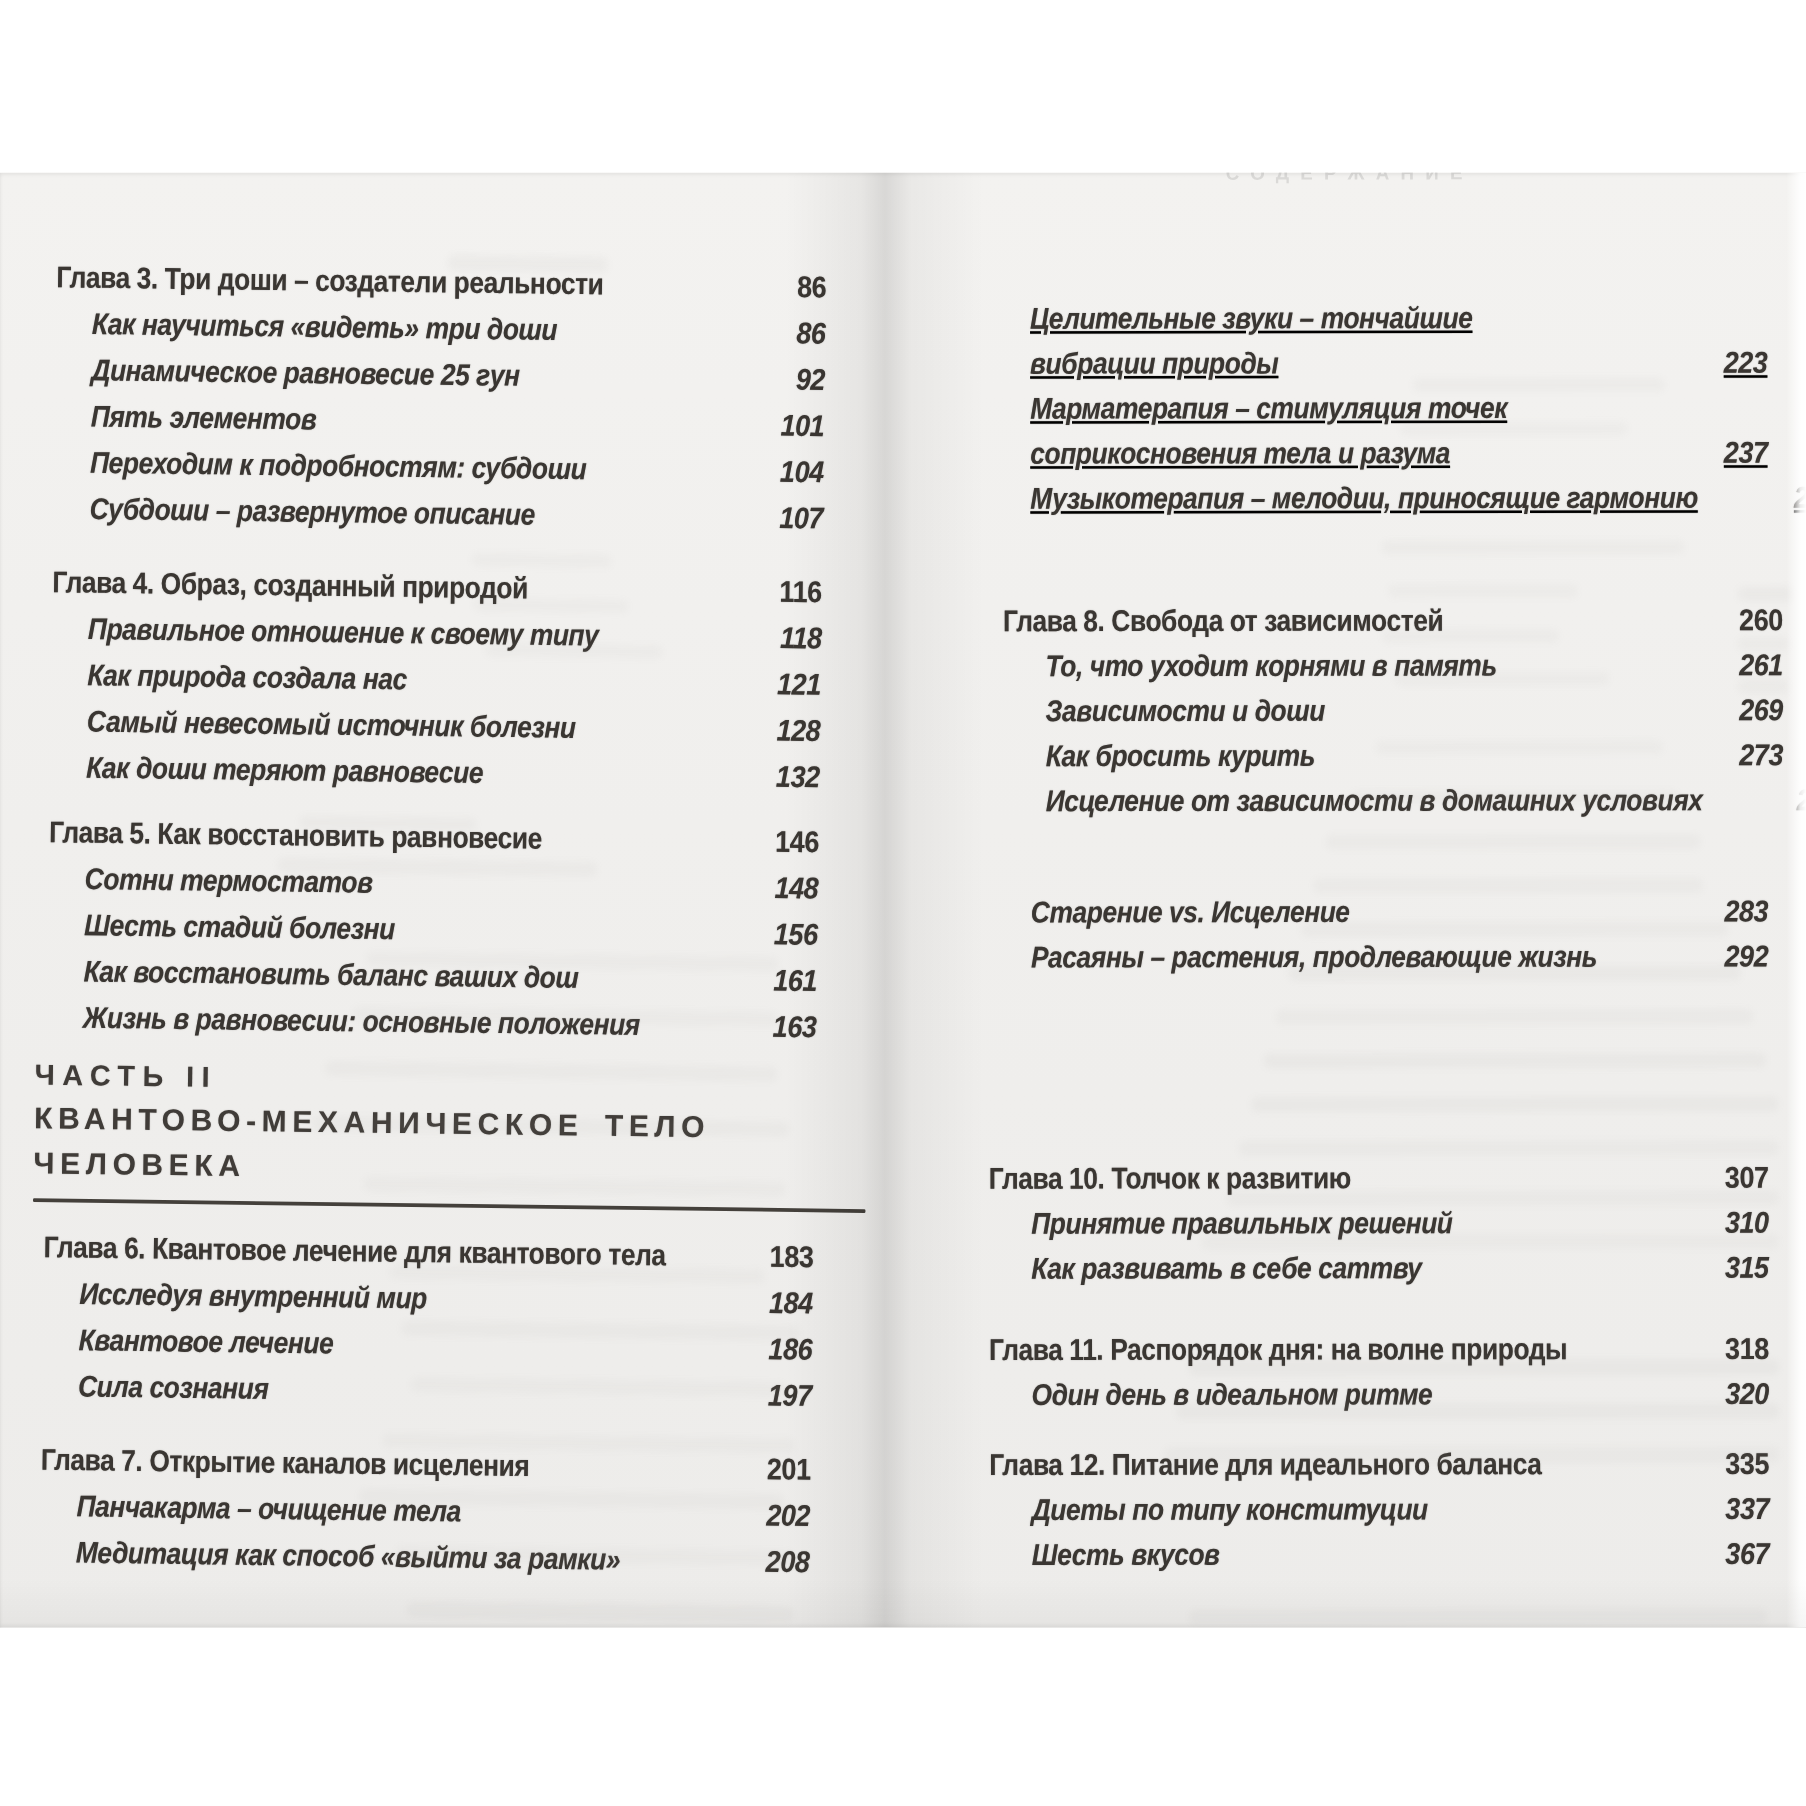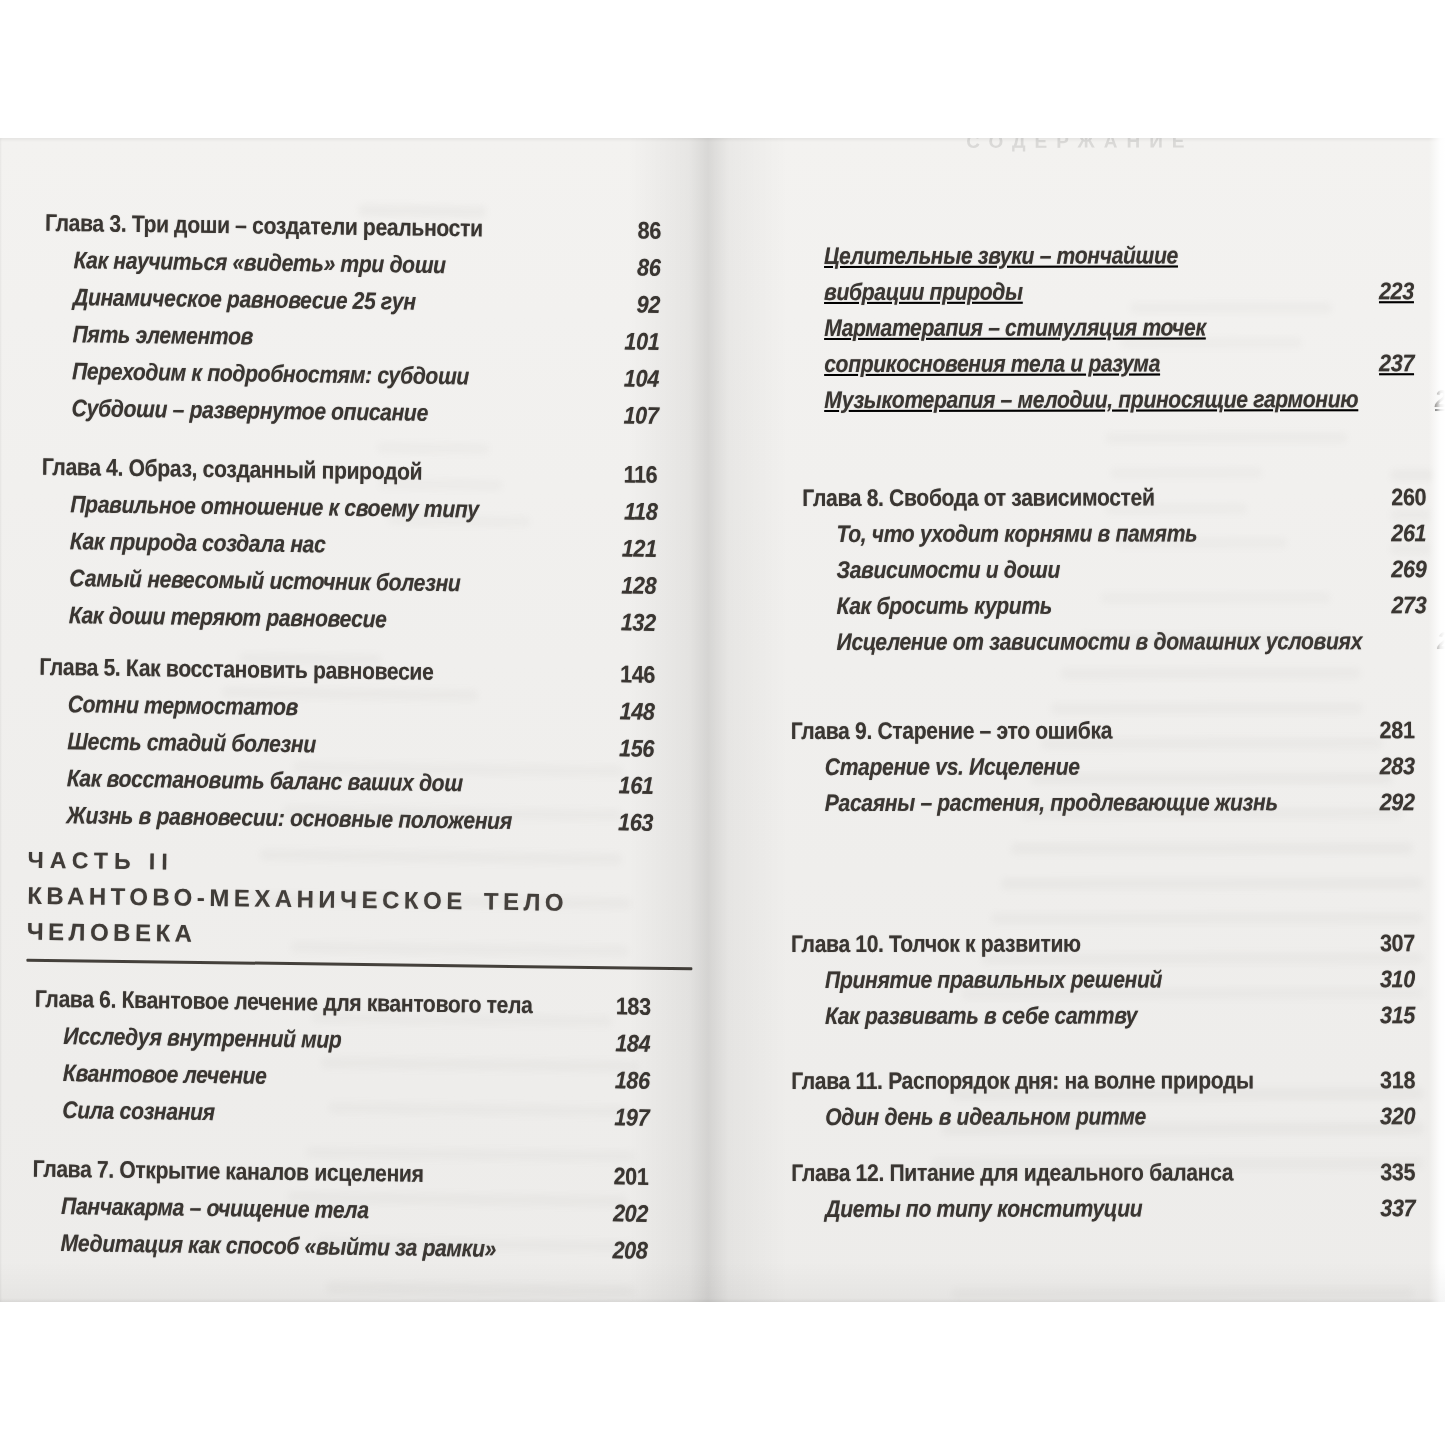--- a/index.html
+++ b/index.html
@@ -15,21 +15,21 @@
   .page-left .content{transform:rotate(0.75deg);transform-origin:60px 90px;}
   .page-right .content{transform:rotate(-0.08deg);transform-origin:100px 100px;}
   .spine{position:absolute;top:0;left:628px;width:160px;height:100%;pointer-events:none;
          background:linear-gradient(90deg,rgba(0,0,0,0) 0%,rgba(0,0,0,0.05) 38%,rgba(0,0,0,0.11) 50%,rgba(0,0,0,0.04) 63%,rgba(0,0,0,0) 100%);}
   .right-edge{position:absolute;top:0;right:0;width:16px;height:100%;pointer-events:none;
          background:linear-gradient(90deg,rgba(255,255,255,0) 0%,rgba(255,255,255,0.9) 70%,#ffffff 100%);}
   .bottom-shade{position:absolute;left:0;bottom:0;width:100%;height:40px;pointer-events:none;
          background:linear-gradient(180deg,rgba(0,0,0,0) 0%,rgba(0,0,0,0.035) 100%);}
 
   .running-head{position:absolute;top:-7px;left:170px;width:420px;text-align:center;
-         font-size:19px;font-weight:bold;letter-spacing:9px;color:rgba(90,88,85,0.16);}
+         font-size:15px;font-weight:bold;letter-spacing:9px;color:rgba(90,88,85,0.16);}
 
   .section{position:absolute;}
   .page-left  .section{left:45px;width:616px;}
   .page-right .section{left:90px;width:624px;}
   .page-left  .section.part{left:36px;width:666px;}
   .page-right .section.part{left:90px;width:630px;}
 
   .row{display:flex;justify-content:space-between;align-items:baseline;}
   .page-left  .row{line-height:37px;height:37px;}
   .page-right .row{line-height:36px;height:36px;}
@@ -225,24 +225,20 @@
             <div class="row sub">
               <span class="title">Как бросить курить</span>
               <span class="pagenum">273</span>
             </div>
             <div class="row sub">
               <span class="title">Исцеление от зависимости в домашних условиях</span>
               <span class="pagenum">276</span>
             </div>
           </div>
           <div class="section" style="top: 575px;">
-            <div class="row chapter">
-              <span class="title">Глава 9. Старение – это ошибка</span>
-              <span class="pagenum">281</span>
-            </div>
             <div class="row sub">
               <span class="title">Старение vs. Исцеление</span>
               <span class="pagenum">283</span>
             </div>
             <div class="row sub">
               <span class="title">Расаяны – растения, продлевающие жизнь</span>
               <span class="pagenum">292</span>
             </div>
           </div>
           <div class="section" style="top: 788px;">
@@ -270,20 +266,24 @@
             </div>
           </div>
           <div class="section" style="top: 1017px;">
             <div class="row chapter">
               <span class="title">Глава 12. Питание для идеального баланса</span>
               <span class="pagenum">335</span>
             </div>
             <div class="row sub">
               <span class="title">Диеты по типу конституции</span>
               <span class="pagenum">337</span>
+            </div>
+            <div class="row sub">
+              <span class="title">Шесть вкусов</span>
+              <span class="pagenum">367</span>
             </div>
           </div>
           <div class="ghost" style="left: 430px; top: 165px; width: 202px; height: 11px; opacity: 0.06;"></div>
           <div class="ghost" style="left: 420px; top: 200px; width: 182px; height: 11px; opacity: 0.05;"></div>
           <div class="ghost" style="left: 405px; top: 295px; width: 242px; height: 11px; opacity: 0.06;"></div>
           <div class="ghost" style="left: 410px; top: 330px; width: 152px; height: 11px; opacity: 0.05;"></div>
           <div class="ghost" style="left: 690px; top: 332px; width: 44px; height: 12px; opacity: 0.07;"></div>
           <div class="ghost" style="left: 405px; top: 366px; width: 142px; height: 11px; opacity: 0.05;"></div>
           <div class="ghost" style="left: 690px; top: 372px; width: 40px; height: 12px; opacity: 0.06;"></div>
           <div class="ghost" style="left: 415px; top: 400px; width: 172px; height: 11px; opacity: 0.05;"></div>

